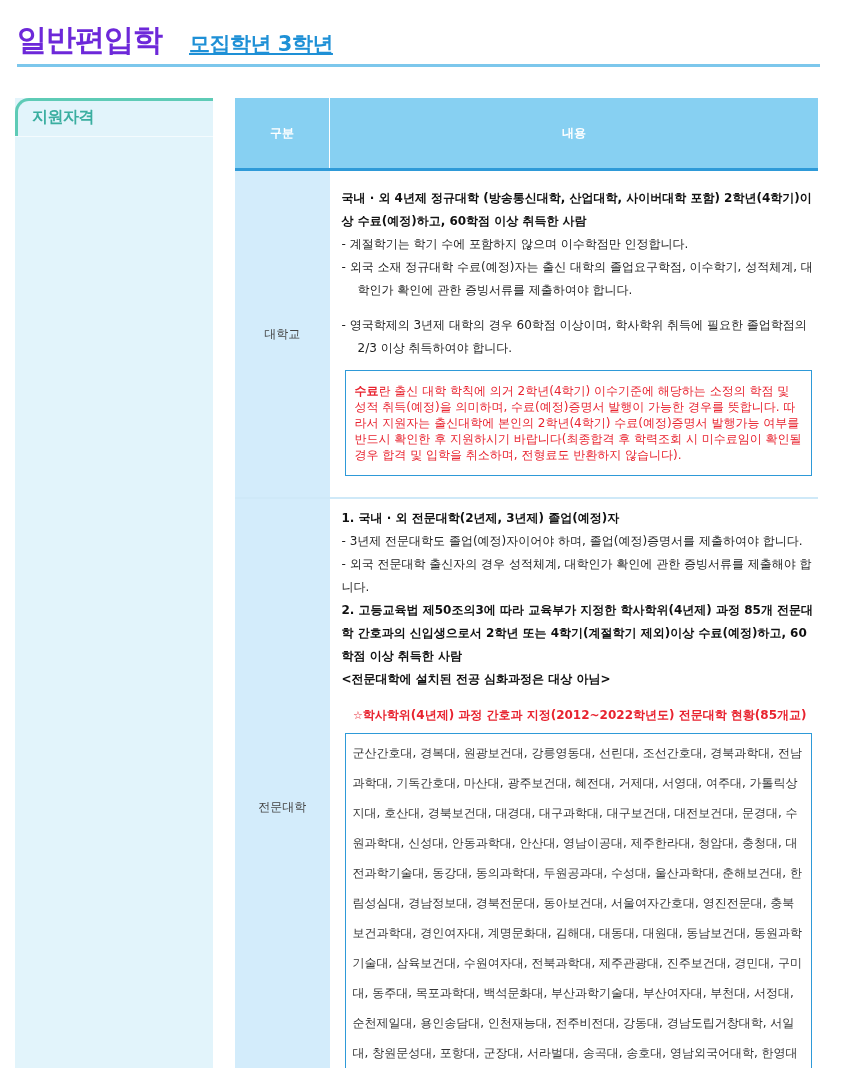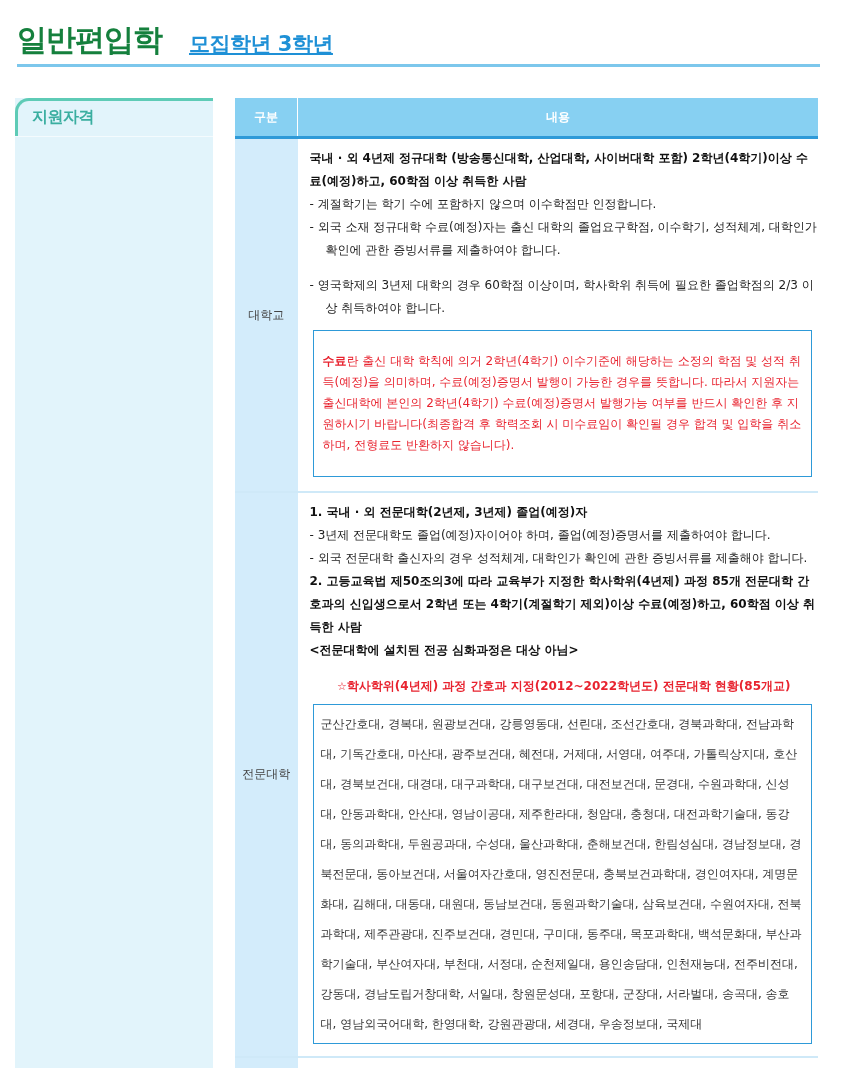--- a/index.html
+++ b/index.html
@@ -7,21 +7,21 @@
     width: 850px; height: 1068px; position: relative; overflow: hidden;
     font-family: "DejaVu Sans", "Liberation Sans", sans-serif;
     color: #333333;
   }
   .page-header {
     position: absolute; left: 17px; top: 14px; width: 803px; height: 50px;
     border-bottom: 3px solid #7cc7ec;
   }
   .page-title {
     position: absolute; left: 0; top: 6px;
-    font-size: 30px; font-weight: bold; color: #15803d; letter-spacing: -1px;
+    font-size: 30px; font-weight: bold; color: #6d28d9; letter-spacing: -1px;
   }
   .page-subtitle {
     position: absolute; left: 172px; top: 16px;
     font-size: 21px; font-weight: bold; color: #1e90d6; letter-spacing: -0.5px; text-decoration: underline;
   }
   
   .sidebar {
     position: absolute; left: 15px; top: 98px; width: 198px; height: 970px;
     background: #e2f4fb;
   }
@@ -38,37 +38,37 @@
   .sidebar-divider {
     position: absolute; left: 0; top: 38px; width: 198px; height: 1px; background: #f4fbfe;
   }
   
   .qtable {
     position: absolute; left: 235px; top: 98px; width: 583px;
     border-collapse: collapse; table-layout: fixed;
   }
   .qtable th {
     background: #87d0f2; color: #ffffff; font-size: 12px; font-weight: bold;
-    height: 38px; border-bottom: 3px solid #2e9ad8; padding: 0;
+    height: 38px; border-bottom: 3px solid #2e9ad8; padding: 16px;
   }
   .qtable th.col-cat { width: 62px; border-right: 1px solid #ffffff; }
   .qtable td { vertical-align: middle; font-size: 12px; line-height: 23px; }
   .qtable td.cat {
     background: #d3ecfb; text-align: center; color: #444; font-size: 12px;
     border-bottom: 2px solid #cfe9f8;
   }
   .qtable td.content {
     padding: 8px 0 8px 12px; border-bottom: 2px solid #cfe9f8; color: #222;
   }
   .qtable tr:last-child td { border-bottom: 3px solid #2e9ad8; }
   .bold { font-weight: bold; color: #111; }
   .indent { padding-left: 16px; }
   .notice-box {
-    border: 1px solid #2e9ad8; margin: 10px 6px 6px 3px; padding: 20px 9px;
-    color: #e8232f; line-height: 21px; font-size: 12px;
+    border: 1px solid #2e9ad8; margin: 10px 6px 6px 3px; padding: 12px 9px;
+    color: #e8232f; line-height: 16px; font-size: 12px;
   }
   .notice-box .em { font-weight: bold; }
   .center-red {
     text-align: center; color: #e8232f; font-weight: bold; margin-top: 13px; font-size: 12px;
   }
   .star { font-size: 11px; }
   .univ-box {
     border: 1px solid #2e9ad8; margin: 6px 6px 4px 3px; padding: 4px 7px;
     line-height: 30px; color: #333; font-size: 12px;
   }

